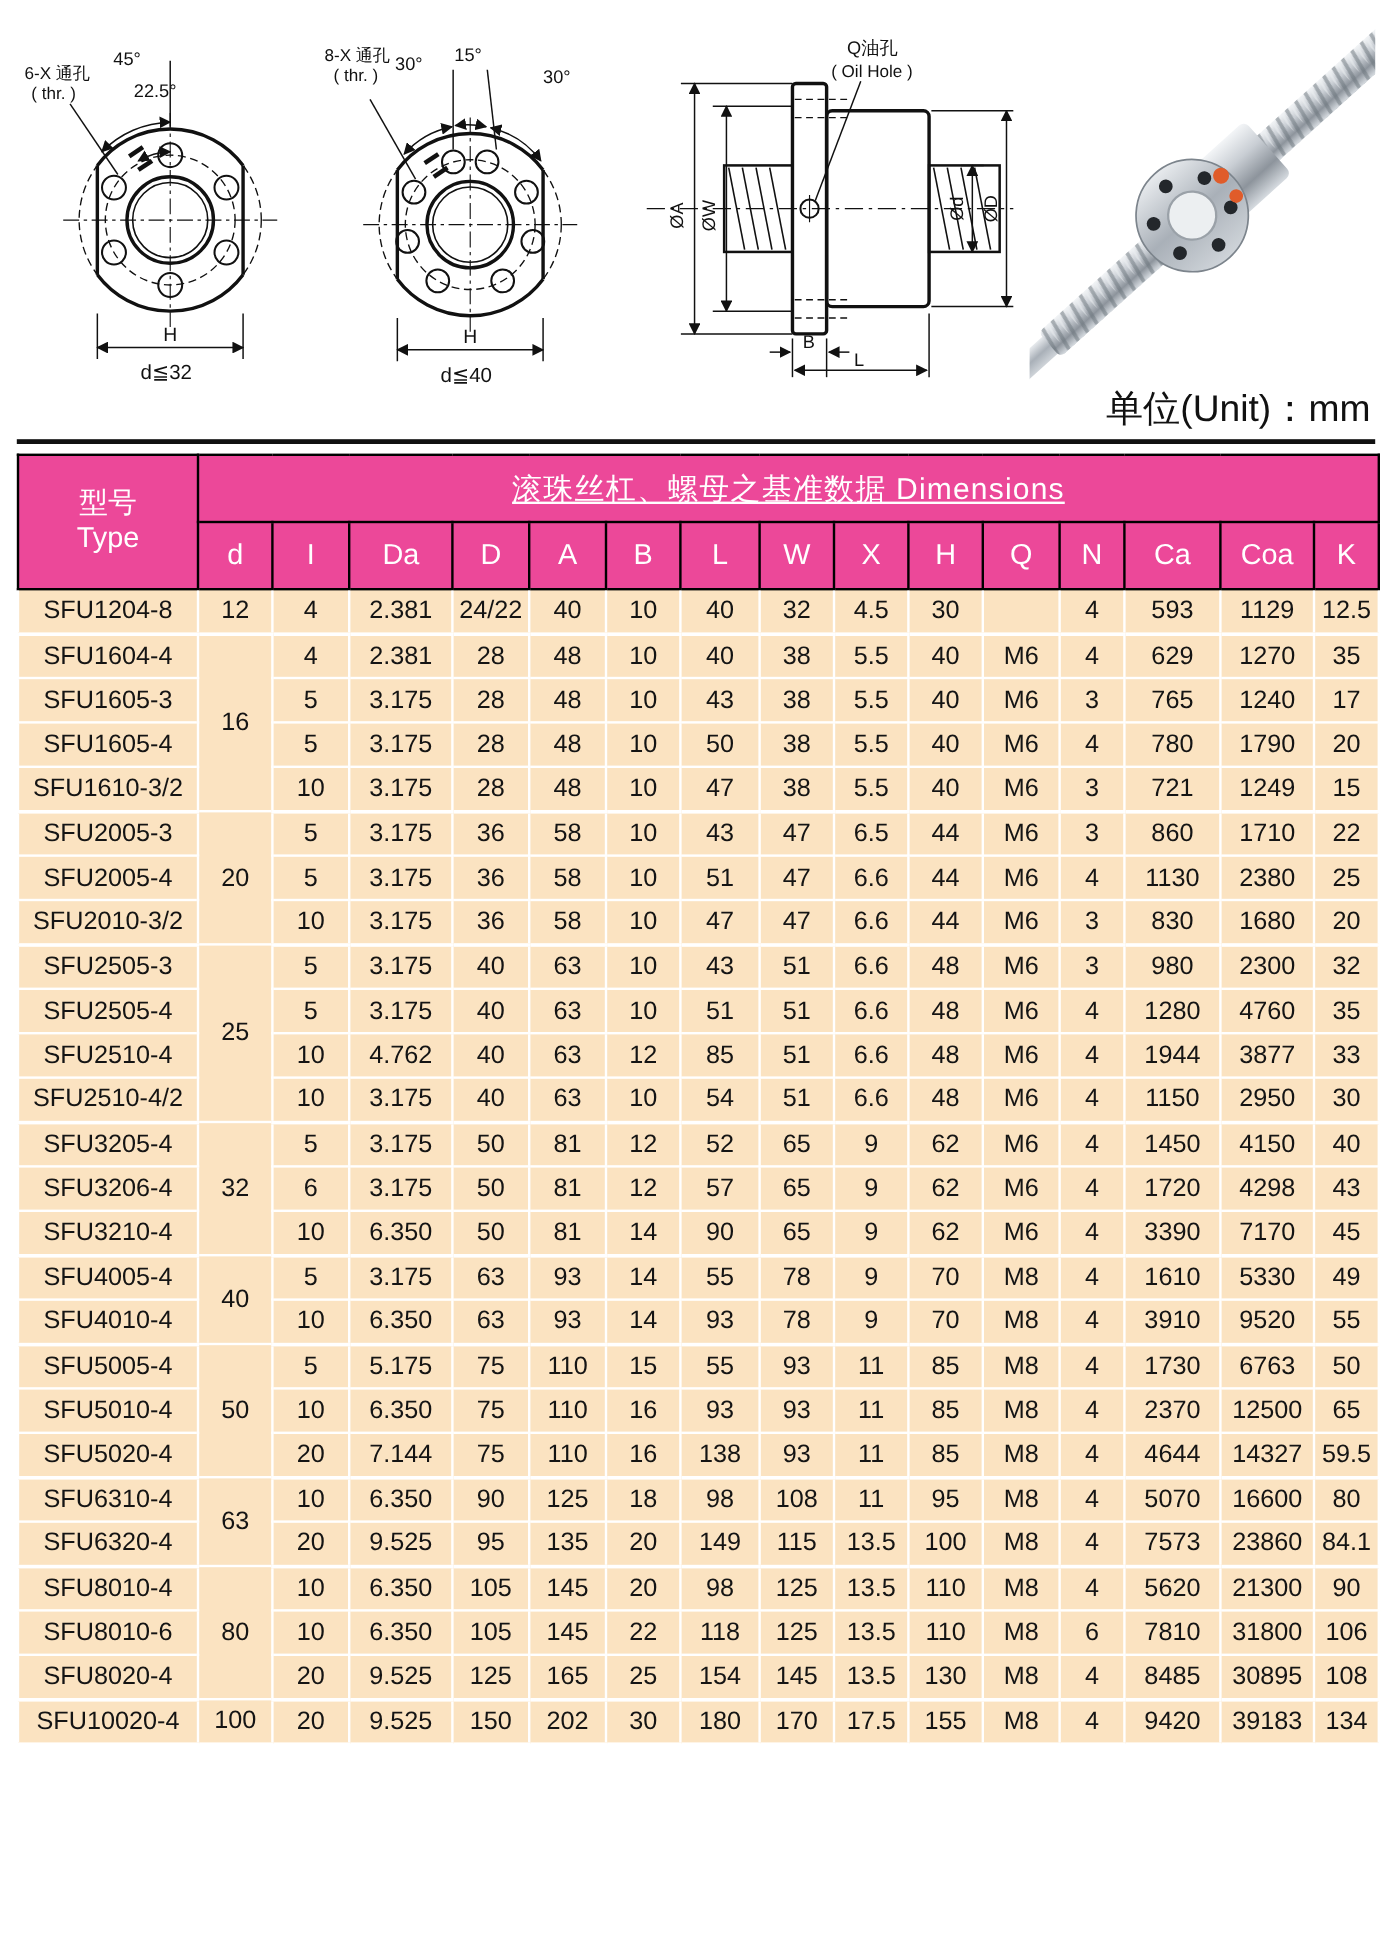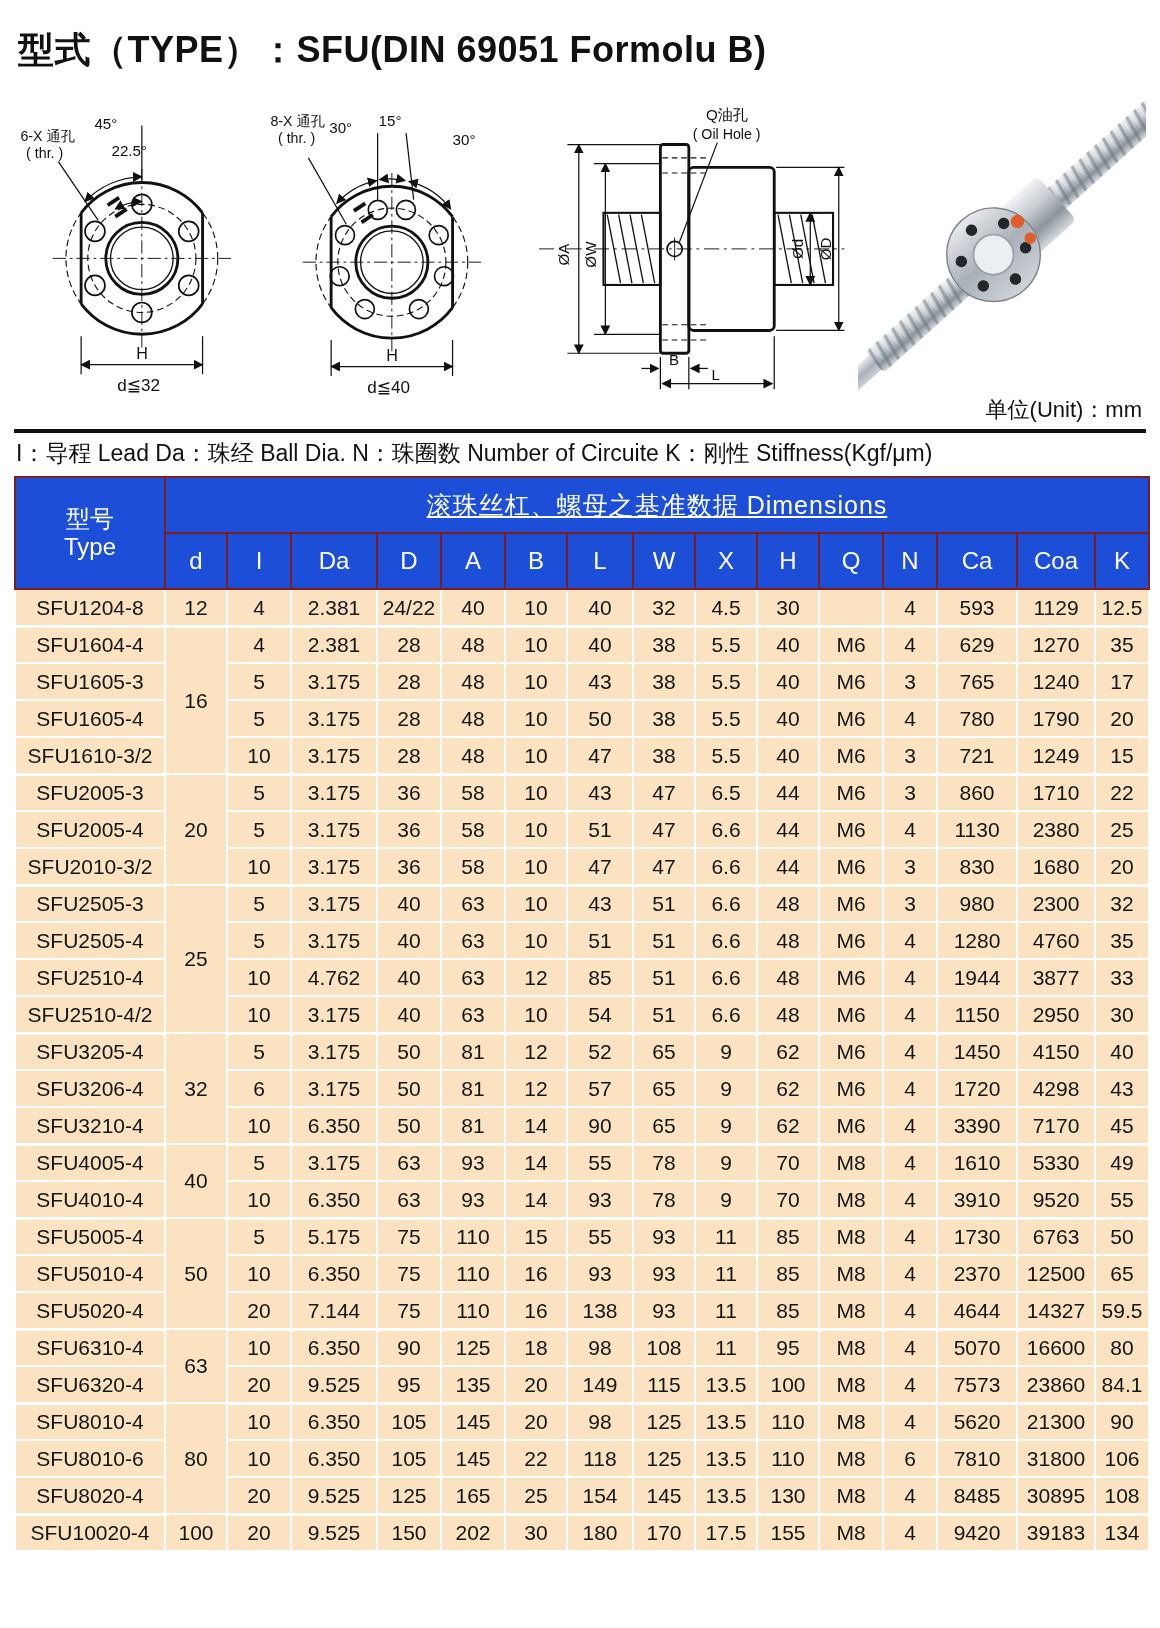--- a/index.html
+++ b/index.html
@@ -6,25 +6,25 @@
   body { margin: 0; background: #ffffff; }
   .page {
     width: 1160px; height: 1628px; overflow: hidden;
     padding: 0 14px; background: #fff;
     font-family: "Liberation Sans", sans-serif; color: #111;
   }
   .title { font-size: 36px; font-weight: 700; margin: 26px 0 0 4px; letter-spacing: .5px; }
   .drawings { display: flex; align-items: flex-start; margin-top: 24px; height: 296px; }
   .drawings svg { flex: 0 0 auto; }
   svg text { font-family: "Liberation Sans", sans-serif; fill: #111; }
-  .unit { font-size: 22px; text-align: right; margin: 0 4px 4px 0; }
+  .unit { font-size: 31px; text-align: right; margin: 0 4px 4px 0; }
   .rule { height: 4px; background: #111; margin: 2px 0 6px 0; }
   .legend { font-size: 23px; line-height: 1.28; margin: 2px 0 8px 2px; }
   table { border-collapse: collapse; table-layout: fixed; width: 1132px; margin-top: 4px; }
-  th { background: #1d4ed8; color: #fff; font-weight: 400; border: 2px solid #7f1d1d; }
+  th { background: #ec4899; color: #fff; font-weight: 400; border: 2px solid #000000; }
   .th-main { font-size: 25px; height: 56px; letter-spacing: 1px; text-decoration: underline; }
   .th-type { font-size: 24px; line-height: 1.2; }
   thead tr.subrow th { font-size: 24px; height: 56px; }
   td {
     background: #fbe3c1; border: 2px solid #fff; text-align: center;
     font-size: 21px; height: 37px; padding: 0; color: #141414;
   }
   tr.group-end td { border-bottom: 3px solid #fff; }
   colgroup col:nth-child(1){width:150px} colgroup col:nth-child(2){width:62px}
   colgroup col:nth-child(3){width:64px}  colgroup col:nth-child(4){width:86px}
@@ -33,21 +33,20 @@
   colgroup col:nth-child(9){width:62px}  colgroup col:nth-child(10){width:62px}
   colgroup col:nth-child(11){width:62px} colgroup col:nth-child(12){width:64px}
   colgroup col:nth-child(13){width:54px} colgroup col:nth-child(14){width:80px}
   colgroup col:nth-child(15){width:78px} colgroup col:nth-child(16){width:54px}
 </style>
 </head>
 <body>
 
 <div class="page">
 
-  <div class="title">型式（TYPE）：SFU(DIN 69051 Formolu B)</div>
 
   <div class="drawings">
 
     <svg width="250" height="296" viewBox="0 0 250 312">
       <defs>
         <marker id="a1" viewBox="0 0 10 10" refX="9" refY="5" markerWidth="8" markerHeight="8" orient="auto-start-reverse">
           <path d="M0 0L10 5L0 10z" fill="#111"></path>
         </marker>
       </defs>
       <g stroke="#111" fill="none">
@@ -231,21 +230,20 @@
         <circle cx="180" cy="146" r="7" fill="#e05c2a"></circle>
         <circle cx="178" cy="168" r="6" fill="#e05c2a"></circle>
       </g>
     </svg>
   </div>
 
   <div class="unit">单位(Unit)：mm</div>
   <div class="rule"></div>
 
   <div class="legend">
-    <div>I：导程 Lead  Da：珠经 Ball Dia.  N：珠圈数 Number of Circuite  K：刚性 Stiffness(Kgf/μm)</div>
   </div>
 
   <table>
     <colgroup>
       <col>
         <col>
         <col>
         <col>
         <col>
         <col>

